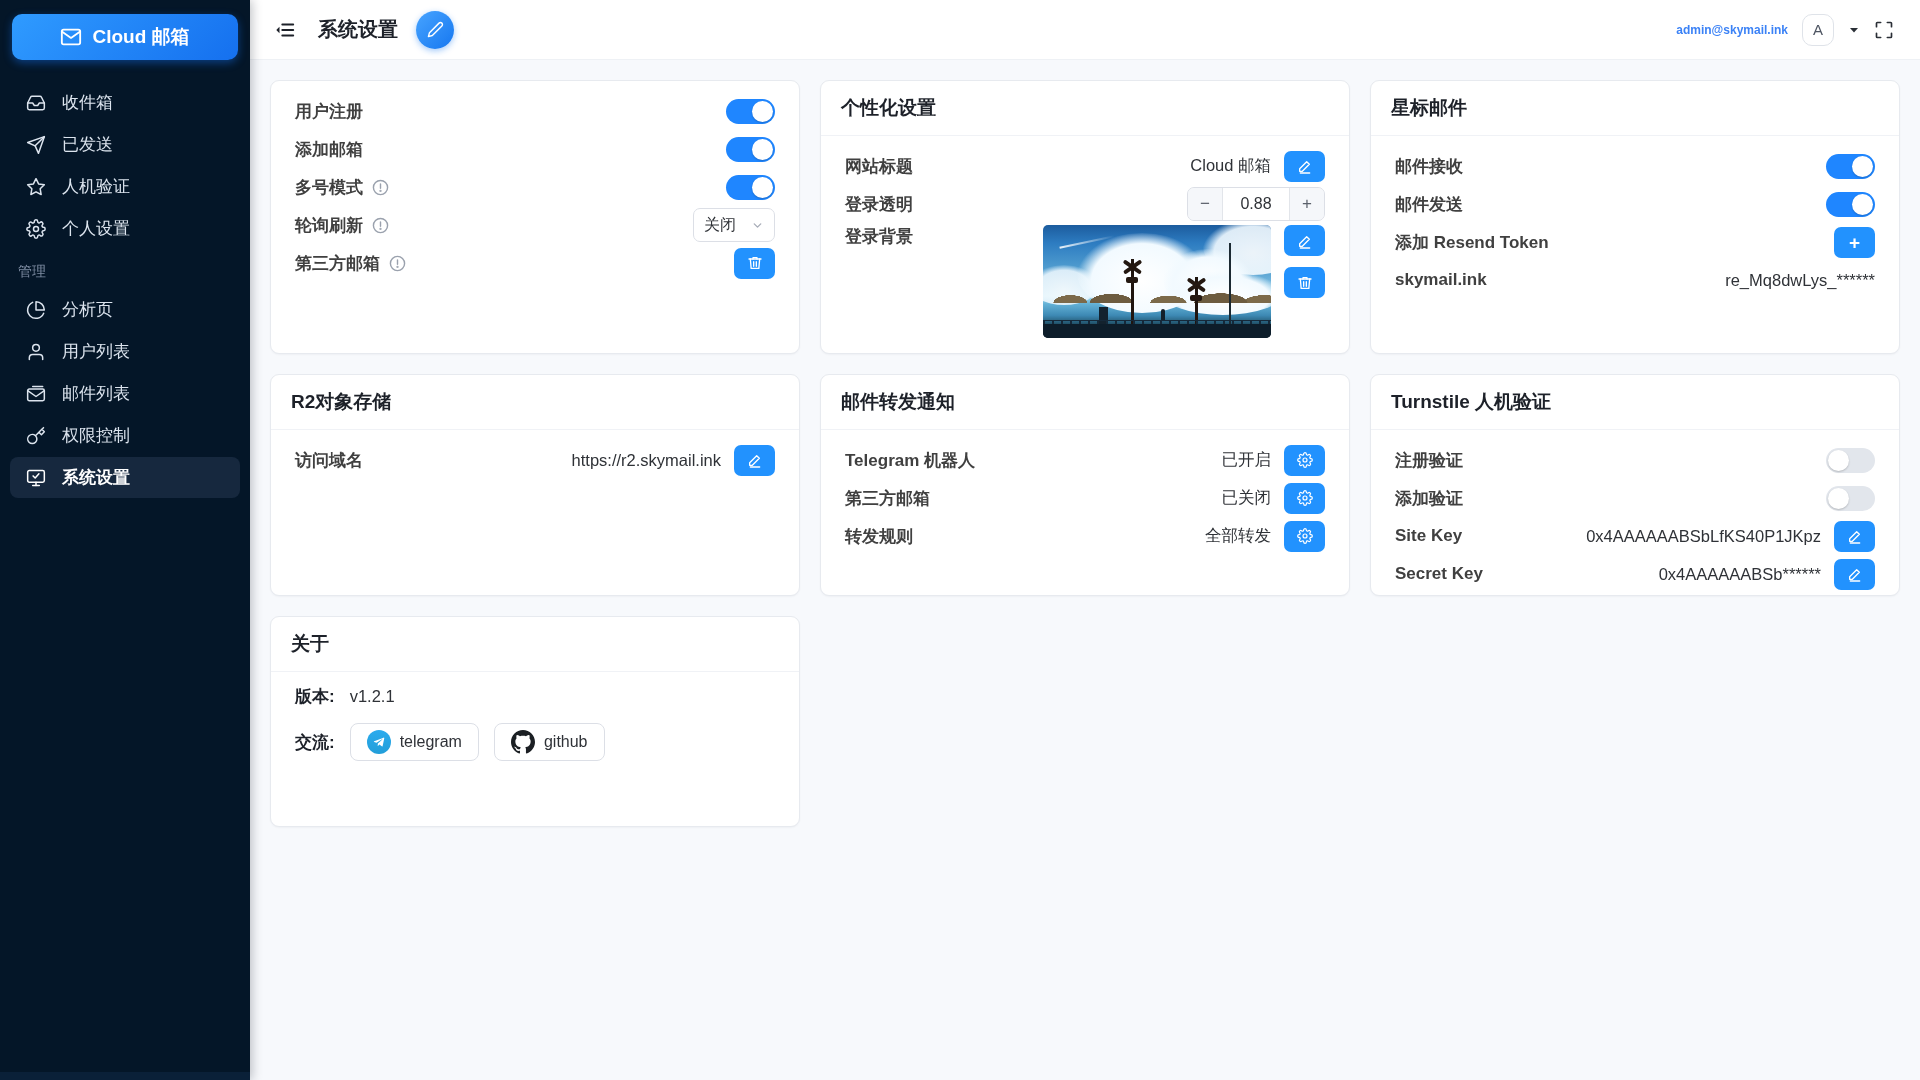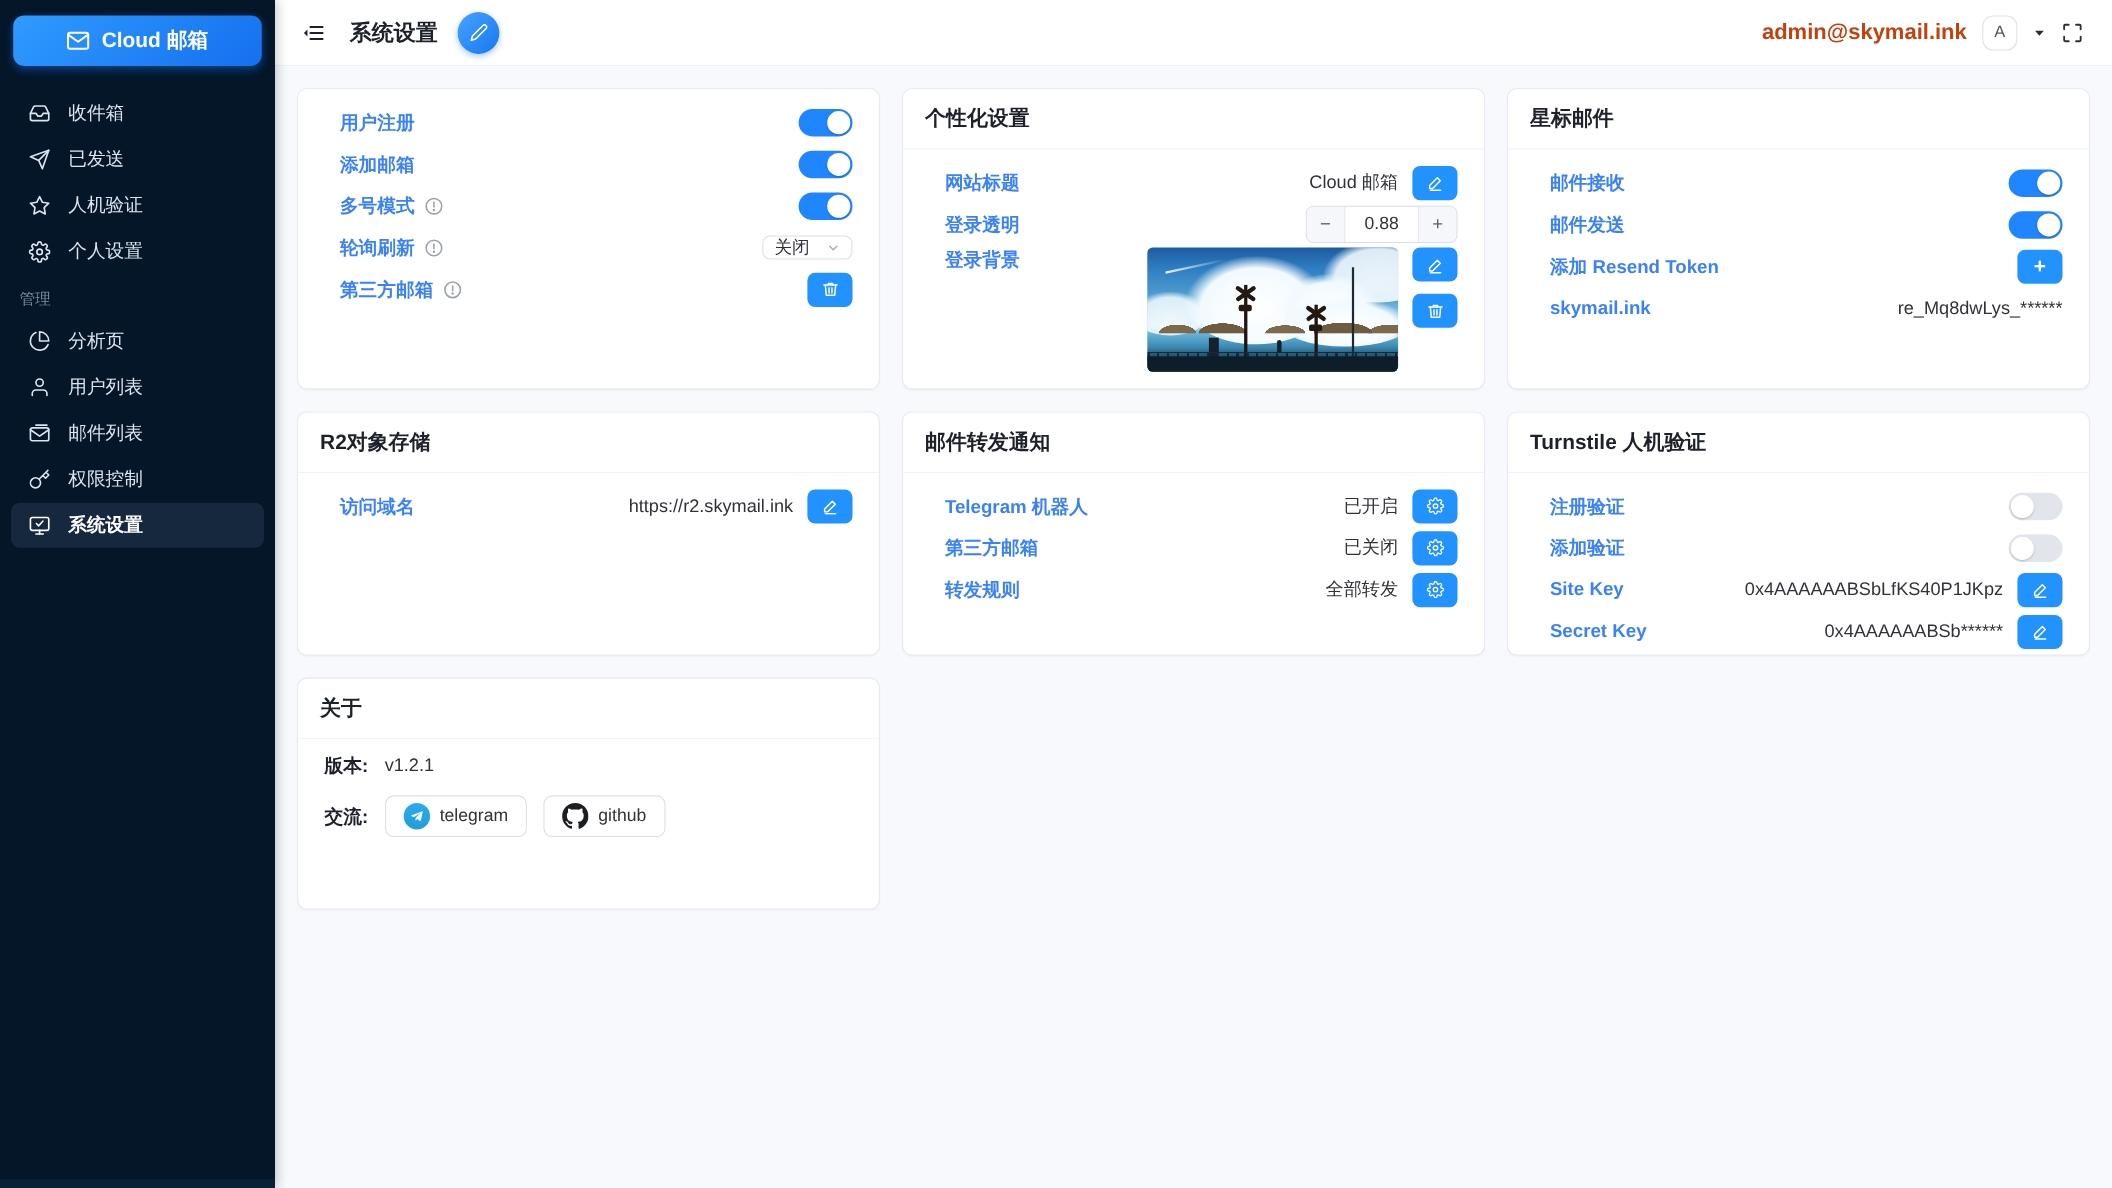--- a/index.html
+++ b/index.html
@@ -47,21 +47,21 @@
   .topbar-left { display:flex; align-items:center; }
   .fold-btn { background:none;border:none; color:#1d2129; cursor:pointer; margin-right:22px; display:flex; }
   .page-title { font-size:20px; font-weight:700; color:#1d2129; }
   .edit-circle {
     width:38px; height:38px; border-radius:50%; border:none; margin-left:18px;
     background:linear-gradient(135deg,#47a4ff,#1677f0);
     display:flex; align-items:center; justify-content:center; color:#fff; cursor:pointer;
     box-shadow:0 2px 6px rgba(22,119,240,.4);
   }
   .topbar-right { display:flex; align-items:center; gap:14px; }
-  .user-email { font-size:20px; font-weight:600; color:#c2410c;margin-left:11px; }
+  .user-email { font-size:12px; font-weight:600; color:#3b82f6;margin-left:11px; }
   .avatar {
     width:32px; height:32px; border:1px solid #dfe3e9; border-radius:10px;
     display:flex; align-items:center; justify-content:center;
     font-size:15px; color:#4e5562; background:#fff; cursor:pointer;
   }
   .caret-btn, .fullscreen-btn { background:none; border:none; color:#2a2f36; cursor:pointer; display:flex; }
 
   
   .content { flex:1; padding:20px; overflow:auto; }
   .grid {
@@ -73,41 +73,41 @@
     box-shadow:0 1px 2px rgba(16,24,40,.04);
     display:flex; flex-direction:column; overflow:hidden;
   }
   .card-header {
     padding:14px 20px; font-size:19px; font-weight:700; color:#1d2129;
     border-bottom:1px solid #f0f2f6; flex-shrink:0;
   }
   .card-body { padding:13px 24px 10px; flex:1; }
   .c-row { display:flex; align-items:center; justify-content:space-between; min-height:34px; margin-bottom:4px; }
   .c-row.top-align { align-items:flex-start; }
-  .label { font-size:17px; font-weight:700; color:#3b82f6; display:flex; align-items:center; gap:9px;margin-left:14px; }
+  .label { font-size:17px; font-weight:700; color:#404040; display:flex; align-items:center; gap:9px; }
   .value { font-size:16.5px; color:#2f3237; }
   .value-group { display:flex; align-items:center; gap:13px; }
   .info-ic { width:17px; height:17px; color:#9aa1ad; }
 
   
   .toggle { width:49px; height:25px; border-radius:13px; background:#1f86ff; position:relative; cursor:pointer; flex-shrink:0; }
   .toggle::after { content:""; position:absolute; width:21px; height:21px; border-radius:50%; background:#fff; top:2px; right:2px; box-shadow:0 1px 2px rgba(0,0,0,.2); }
   .toggle.off { background:#e2e6ec; }
   .toggle.off::after { left:2px; right:auto; }
 
   .btn-blue {
     min-width:41px; height:31px; border:none; border-radius:7px;
     background:#2292fe; color:#fff; cursor:pointer;
     display:flex; align-items:center; justify-content:center; padding:0 12px;
   }
   .btn-blue svg { width:16px; height:16px; }
   .btn-blue .plus-glyph { font-size:19px; font-weight:700; line-height:1; }
 
   .select-box {
-    width:82px; height:22px; border:1px solid #dcdfe6; border-radius:7px; background:#fff;
+    width:82px; height:34px; border:1px solid #dcdfe6; border-radius:7px; background:#fff;
     display:flex; align-items:center; justify-content:space-between; padding:0 10px;
     font-size:16px; color:#2f3237; cursor:pointer;
   }
   .select-box svg { width:13px; height:13px; color:#a8adb8; }
 
   .stepper { display:flex; width:138px; height:34px; border:1px solid #dcdfe6; border-radius:7px; overflow:hidden; background:#f5f7fa; }
   .step-btn { width:34px; border:none; background:#f5f7fa; color:#5b616b; font-size:17px; cursor:pointer; display:flex; align-items:center; justify-content:center; }
   .step-num { flex:1; background:#fff; border-left:1px solid #e2e5ea; border-right:1px solid #e2e5ea; display:flex; align-items:center; justify-content:center; font-size:16px; color:#2f3237; }
 
   

